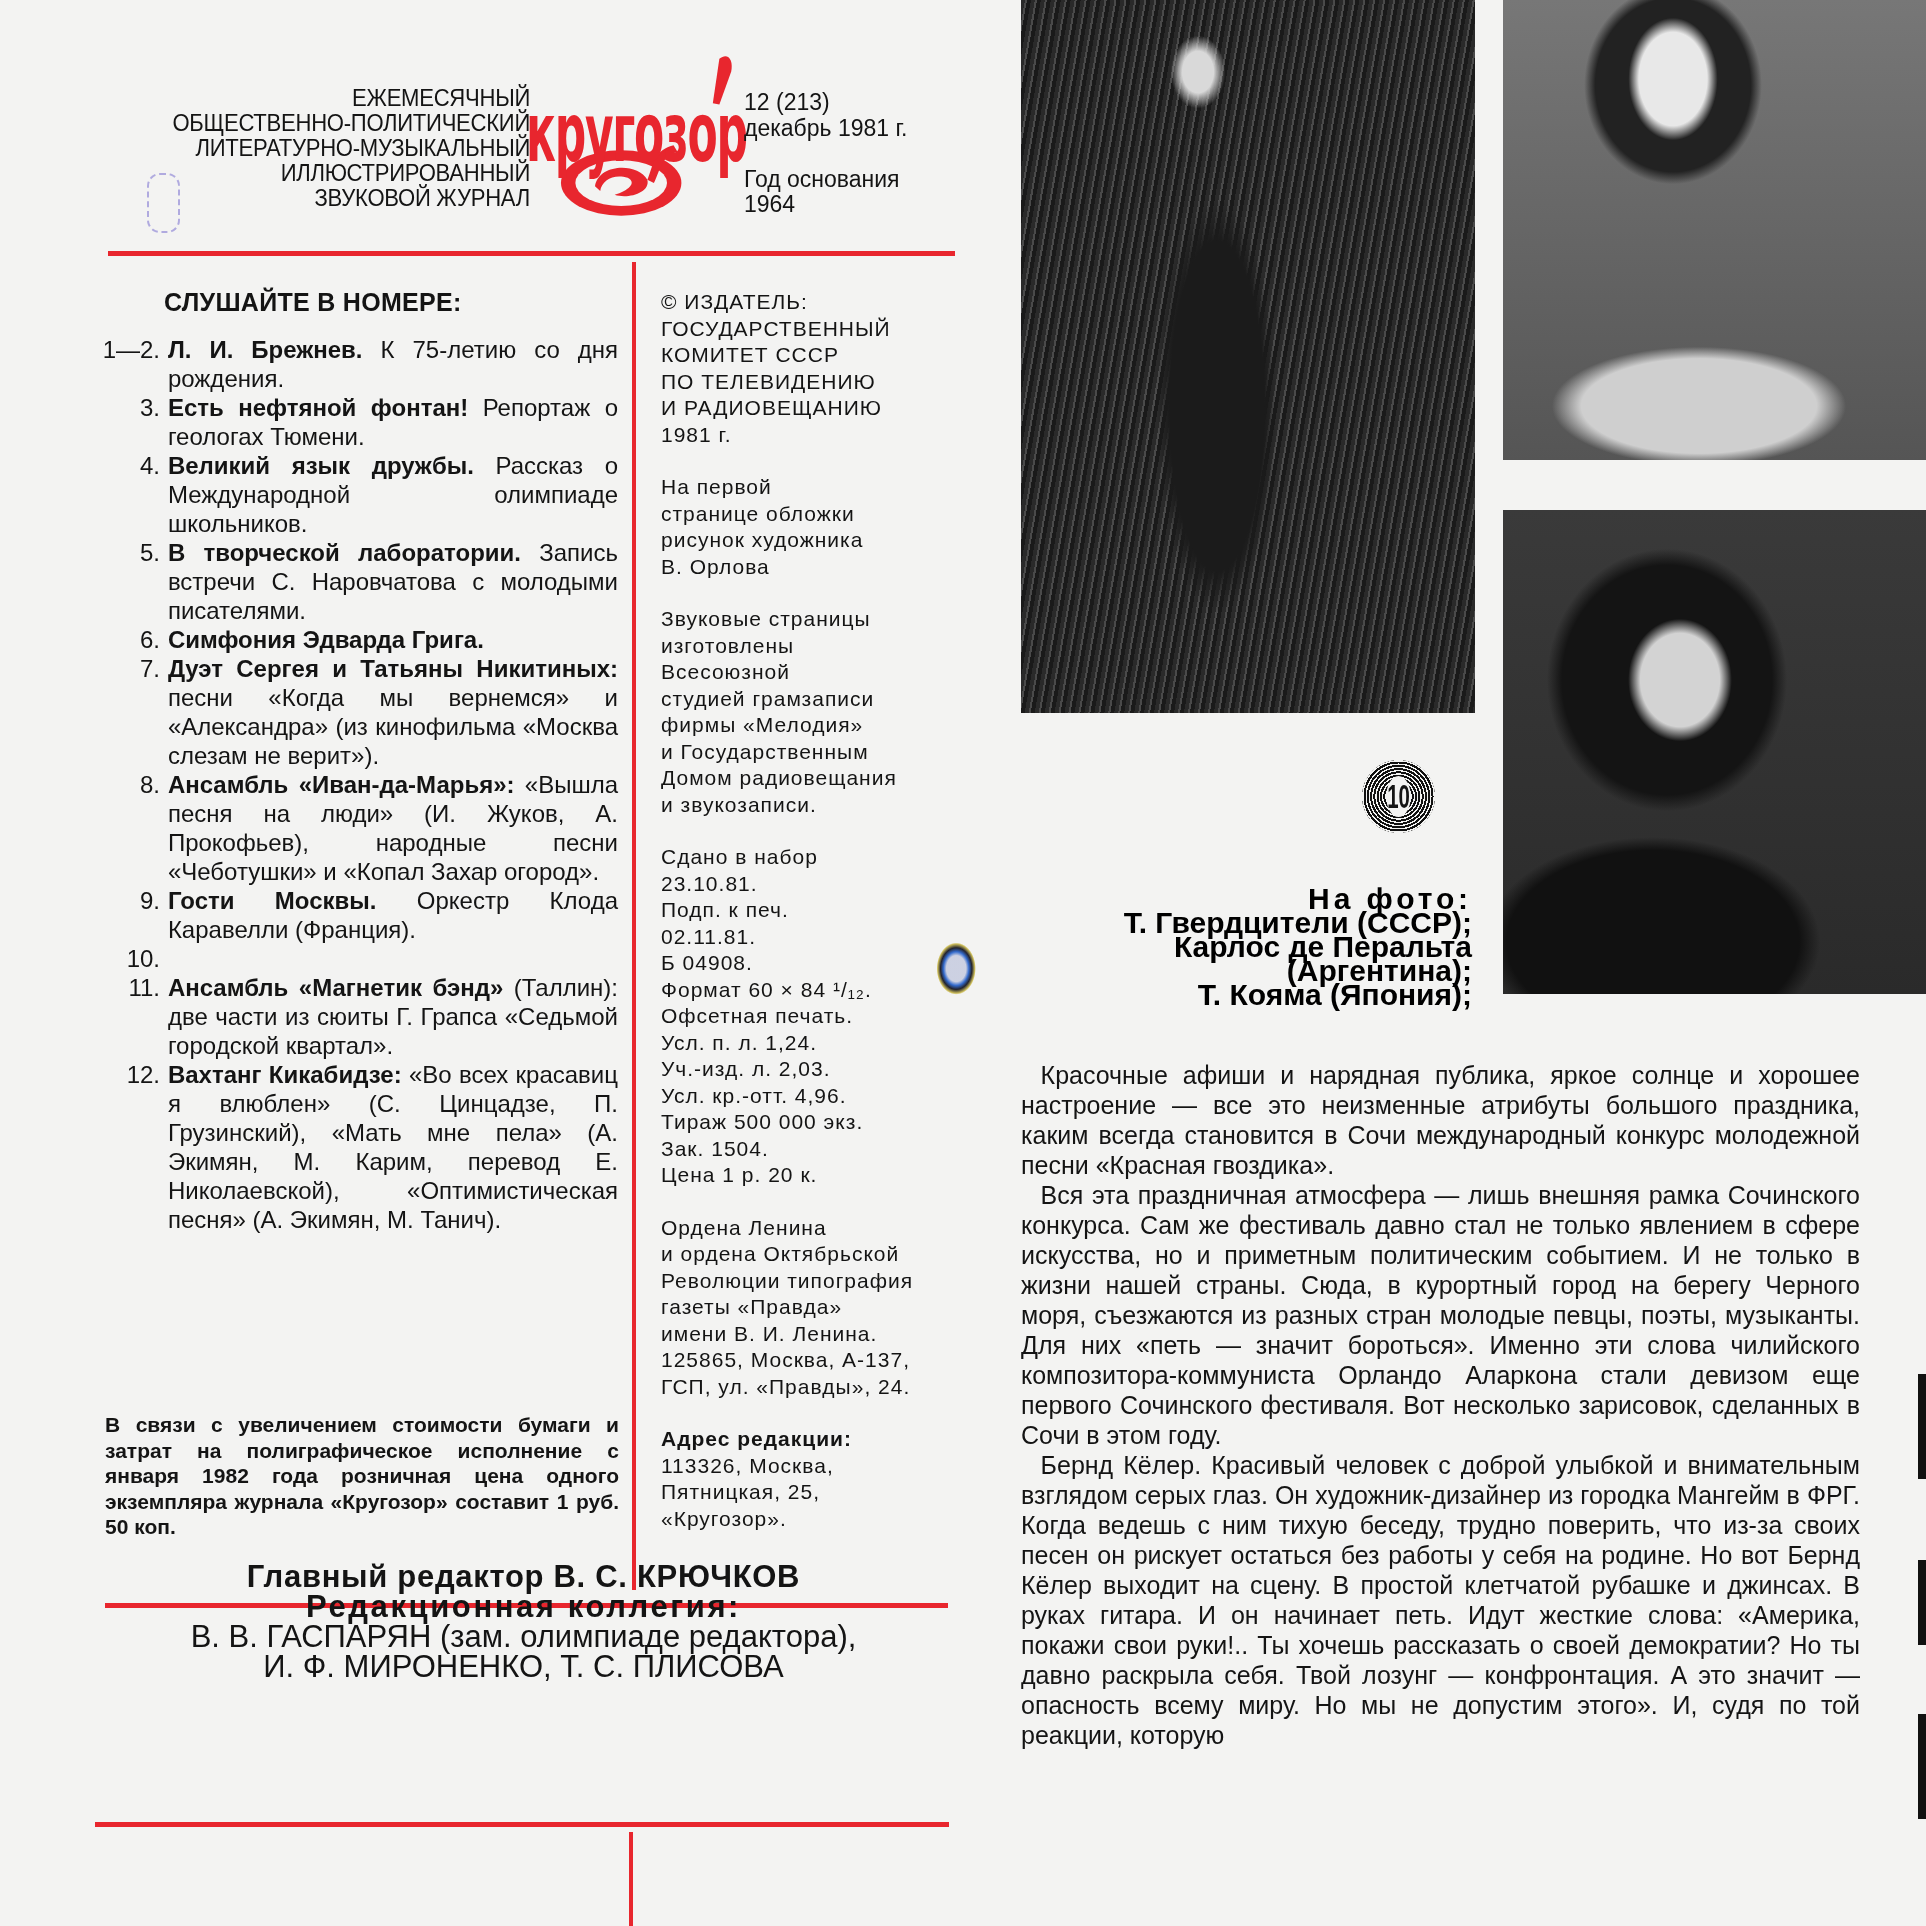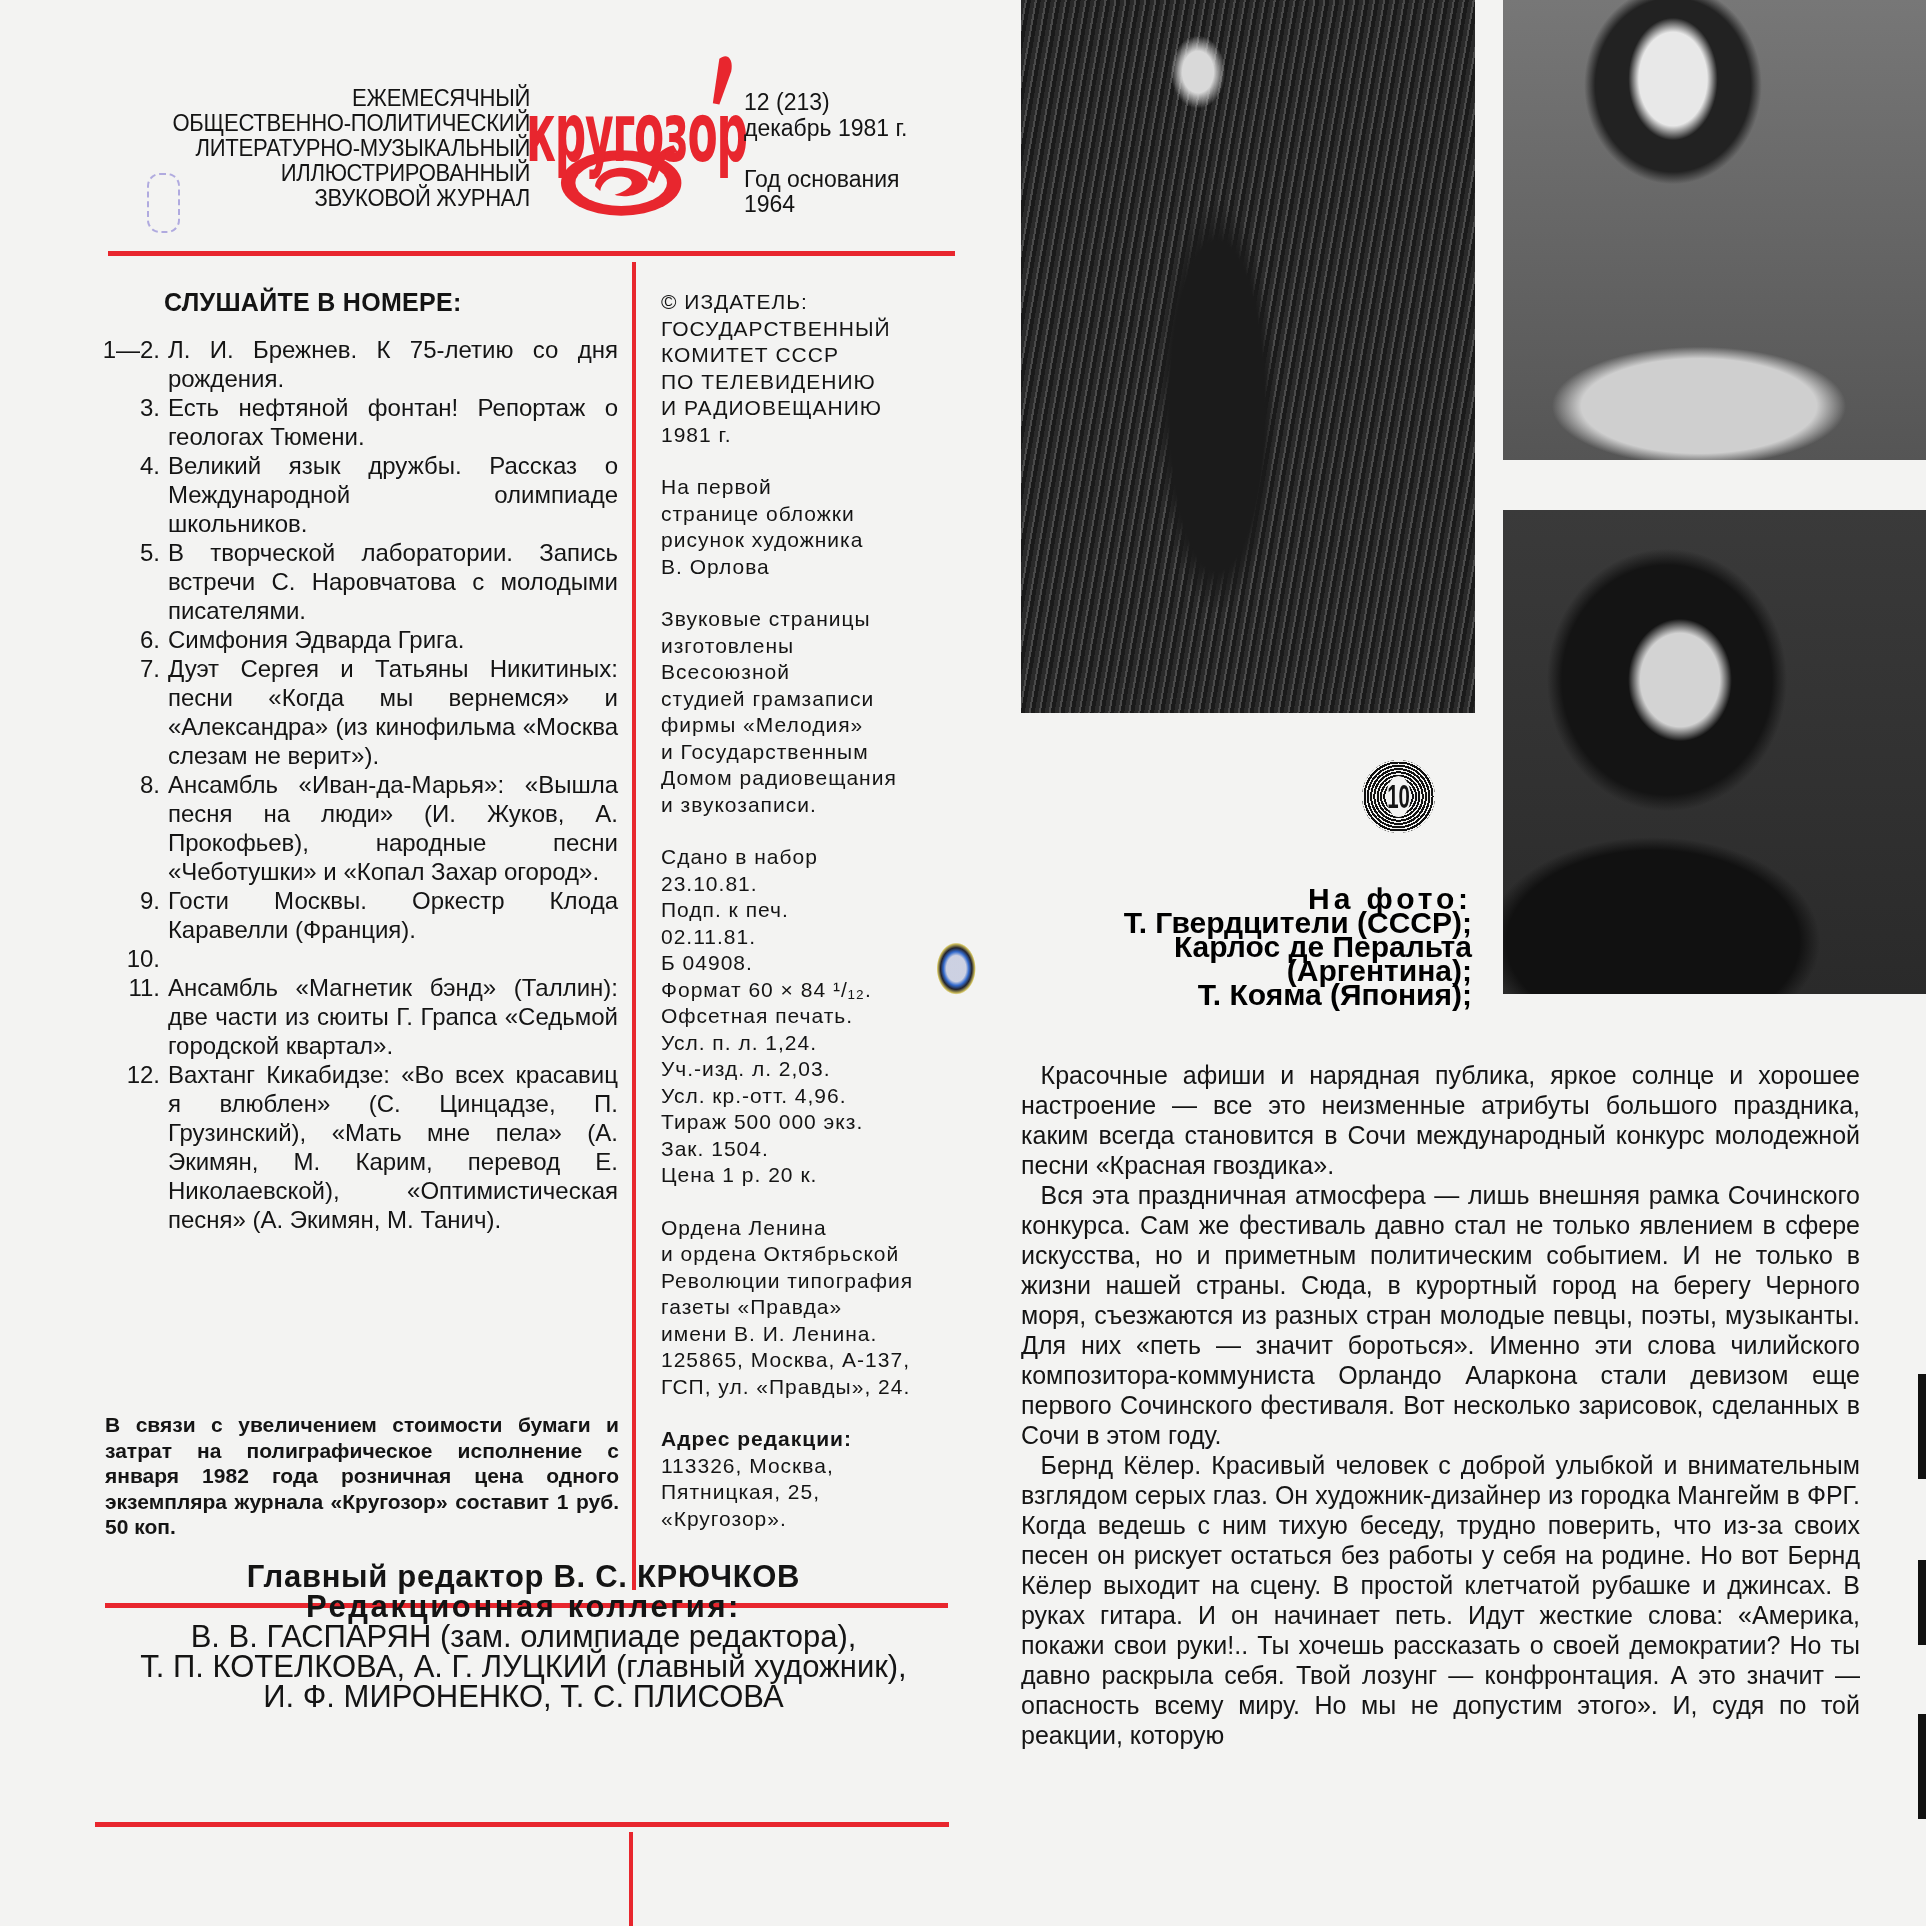--- a/index.html
+++ b/index.html
@@ -22,21 +22,21 @@
     font-size:71px; color:#e8262e; transform:scaleX(0.62) scaleY(1.15); transform-origin:left top; letter-spacing:-2px; }
   .issue-info { left:744px; top:90px; font-size:23px; line-height:25.5px; }
   .stamp { left:147px; top:173px; width:29px; height:56px; border:2px dashed #7a70d0; border-radius:13px; opacity:0.55; }
 
   
   .listen-title { left:164px; top:288px; font-size:25px; font-weight:bold; letter-spacing:0.3px; }
   .listen-list { left:101px; top:335px; width:517px; font-size:24px; line-height:29px; }
   .item { display:flex; }
   .item .num { width:59px; flex:none; text-align:right; padding-right:7.9px; }
   .item .txt { flex:1; text-align:justify; }
-  .item b { font-weight:normal; }
+  .item b { font-weight:bold; }
   .notice { left:105px; top:1412px; width:514px; font-size:21px; line-height:25.5px; font-weight:bold; text-align:justify; }
 
   
   .imprint { left:661px; top:289px; width:307px; font-size:21px; line-height:26.5px; letter-spacing:1px; }
   .imprint .blk { margin-bottom:26px; }
   .imprint .line { white-space:nowrap; }
 
   
   .editorial { left:98px; top:1562px; width:851px; text-align:center; font-size:31px; line-height:30px; }
   .editorial .b { font-weight:bold; letter-spacing:0.7px; }
@@ -219,21 +219,20 @@
   </div>
 </div>
 
 <div class="abs hole"></div>
 
 <div class="rule-h" style="left:105px; top:1603px; width:843px;"></div>
 <div class="abs editorial">
   <div class="b">Главный редактор В. С. КРЮЧКОВ</div>
   <div class="b" style="letter-spacing:2.6px">Редакционная коллегия:</div>
   <div>В. В. ГАСПАРЯН (зам. олимпиаде редактора),</div>
-  <div>Т. П. КОТЕЛКОВА, А. Г. ЛУЦКИЙ (главный художник),</div>
   <div>И. Ф. МИРОНЕНКО, Т. С. ПЛИСОВА</div>
 </div>
 <div class="rule-h" style="left:95px; top:1822px; width:854px;"></div>
 <div class="rule-v" style="left:629px; top:1832px; height:94px;"></div>
 
 <div class="photo p1"></div>
 <div class="photo p2"></div>
 <div class="photo p3"></div>
 
 <div class="abs disc">

